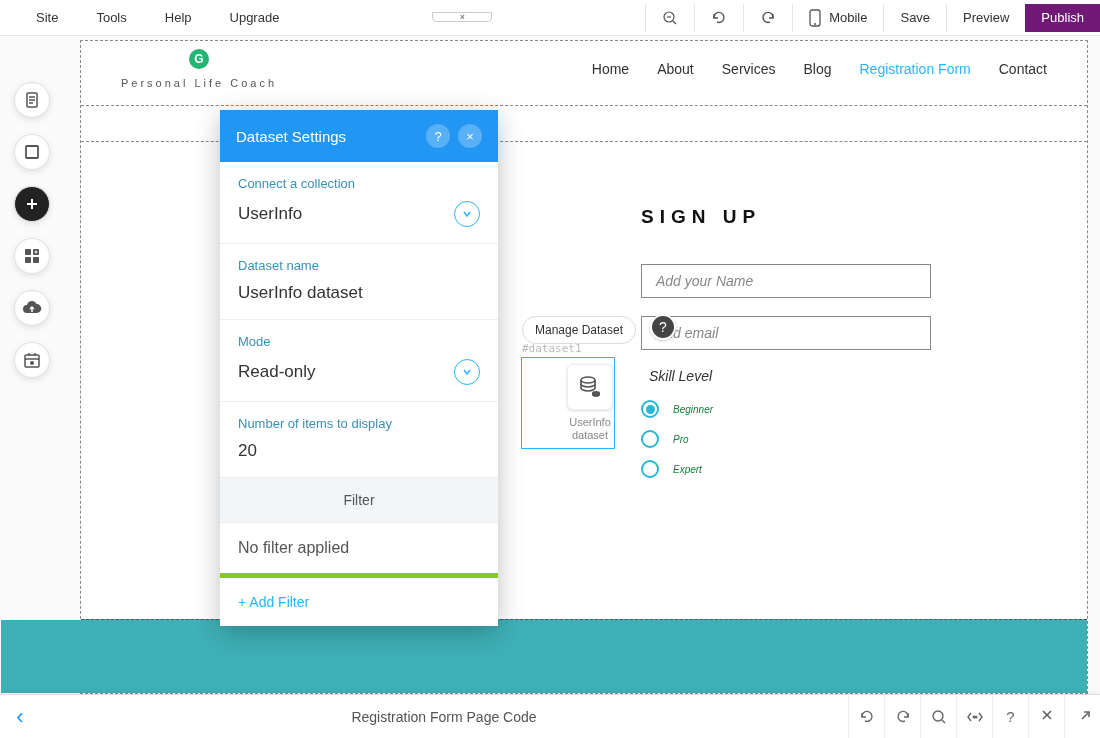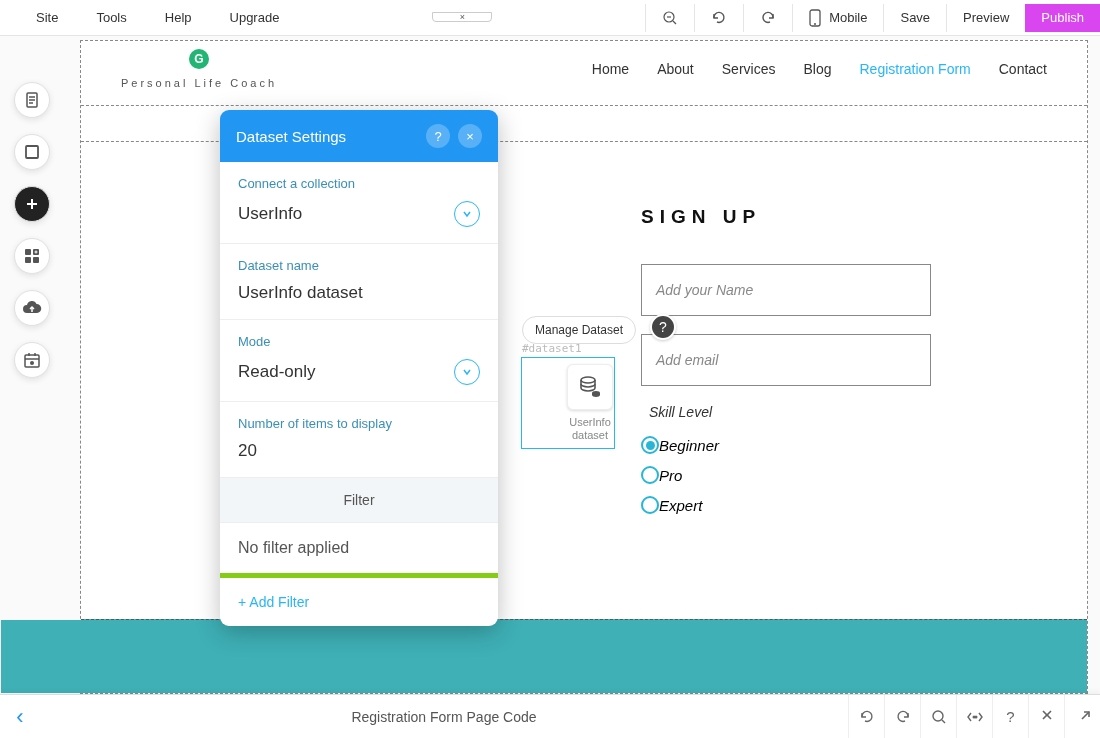--- a/index.html
+++ b/index.html
@@ -6,61 +6,61 @@
 body { width: 1100px; height: 738px; overflow: hidden; background: #fff; position: relative; }
 
 
 .top-menu { height: 36px; display: flex; align-items: center; border-bottom: 1px solid #e5e5e5; }
 .top-menu-left { display: flex; gap: 38px; padding-left: 36px; }
 .top-menu-left span { font-size: 13px; color: #333; cursor: pointer; }
 .top-menu-center { flex: 1; display:flex; justify-content:center; align-items:flex-start;}
 .top-menu-right { display: flex; align-items: stretch; height: 28px; }
 .top-right-item { display: flex; align-items: center; padding: 0 16px; border-left: 1px solid #e5e5e5; color: #333; font-size: 13px; cursor: pointer; }
 .top-right-item.mobile svg { margin-right: 8px; }
-.top-right-item.publish { background: #d946ef; color: #fff; font-weight: 500; border: none; }
+.top-right-item.publish { background: #701a75; color: #fff; font-weight: 500; border: none; }
 .tiny-tab { width:60px; height:10px; background:#fff; border:1px solid #ccc; border-radius: 0 0 4px 4px; display:flex; align-items:center; justify-content:center; font-size:9px; color:#555; margin-top:-1px;}
 
 
 .left-toolbar { position: absolute; left: 14px; top: 82px; display: flex; flex-direction: column; gap: 16px; z-index: 5; }
 .tool-btn { width: 36px; height: 36px; border-radius: 50%; background: #fff; border: 1px solid #e1e1e1; box-shadow: 0 2px 6px rgba(0,0,0,0.1); display: flex; align-items: center; justify-content: center; cursor: pointer; }
 
 
 .canvas { position: absolute; left: 0; top: 36px; right: 0; bottom: 44px; background: #fafafa; }
 .page-frame { position: absolute; left: 80px; top: 4px; right: 12px; bottom: 0; background: #fff; border: 1px dashed #888; }
 .site-header { padding: 8px 40px 16px; display: flex; align-items: center; justify-content: space-between; border-bottom: 1px dashed #888; }
 .site-logo { text-align: center; }
 .site-logo-badge { width:20px; height:20px; border-radius:50%; background:#22b573; color:#fff; display:inline-flex; align-items:center; justify-content:center; font-size:12px; font-weight:bold; margin-bottom:4px;}
 .site-logo h1 { font-size: 18px; letter-spacing: 6px; font-weight: 600; color: #111; }
 .site-logo p { font-size: 11px; letter-spacing: 3px; color: #555; margin-top: 4px; }
 .site-nav { display: flex; gap: 28px; font-size: 14px; }
 .site-nav span { color: #333; cursor: pointer; }
 .site-nav span.active { color: #29b6f6; }
 
 .signup { position: absolute; left: 560px; top: 165px; width: 320px; }
 .signup h2 { font-size: 19px; letter-spacing: 6px; font-weight: 700; color: #111; margin-bottom: 36px; }
-.signup-input { width: 290px; height: 52px; border: 1px solid #888; margin-bottom: 18px; padding: 4px 14px; font-size: 14px; font-style: italic; color: #888; display: flex; align-items: center; }
+.signup-input { width: 290px; height: 34px; border: 1px solid #888; margin-bottom: 18px; padding: 4px 14px; font-size: 14px; font-style: italic; color: #888; display: flex; align-items: center; }
 .skill-label { font-size: 14px; color: #333; font-style: italic; margin: 8px 8px 16px; }
-.radio-row { display: flex; align-items: center; margin-bottom: 12px; font-size: 15px; font-style: italic; color: #000000; }
+.radio-row { display: flex; align-items: center; gap: 14px; margin-bottom: 12px; font-size: 10px; font-style: italic; color: #15803d; }
 .radio-circle { width: 18px; height: 18px; border: 2px solid #29b6d6; border-radius: 50%; display: flex; align-items: center; justify-content: center; }
 .radio-circle.checked::after { content: ""; width: 9px; height: 9px; background: #29b6d6; border-radius: 50%; }
 
 
 .dataset-el { position: absolute; left: 440px; top: 316px; width: 94px; border: 1px solid #29b6f6; padding-top: 6px; text-align: center; padding-left: 44px; }
 .dataset-id { position: absolute; top: -16px; left: 0; font-size: 11px; color: #bbb; font-family: monospace; }
 .dataset-badge { position: absolute; top: -42px; left: 0; background: #fff; border: 1px solid #ddd; border-radius: 16px; padding: 6px 12px; font-size: 12px; color: #333; white-space: nowrap; }
 .dataset-help { position: absolute; top: -44px; left: 128px; width: 26px; height: 26px; border-radius: 50%; background: #444; color: #fff; display: flex; align-items: center; justify-content: center; font-size: 14px; border:2px solid #fff; box-shadow:0 1px 3px rgba(0,0,0,0.2);}
 .dataset-icon-box { width: 46px; height: 46px; margin: 0 auto 6px; background: #fff; border:1px solid #eee; border-radius: 6px; display: flex; align-items: center; justify-content: center; box-shadow:0 1px 3px rgba(0,0,0,0.15);}
 .dataset-name { font-size: 11px; color: #888; padding-bottom: 6px; line-height: 1.2; text-shadow: 0 0 2px #fff;}
 
 
 .teal-band { position: absolute; left: 0; right: 0; bottom: 0; height: 74px; background: #3eb0b6; border-top: 1px dashed #555; }
 .teal-side-left { position:absolute; left:-80px; top:0; bottom:0; width:80px; background:#3eb0b6;}
 
 
-.panel { position: absolute; left: 220px; top: 110px; width: 278px; background: #fff; border-radius: 9px; box-shadow: 0 6px 24px rgba(0,0,0,0.25); z-index: 20; overflow: hidden; }
+.panel { position: absolute; left: 220px; top: 110px; width: 278px; background: #fff; border-radius: 0; box-shadow: 0 6px 24px rgba(0,0,0,0.25); z-index: 20; overflow: hidden; }
 .panel-header { background: #2196f3; color: #fff; padding: 14px 16px; display: flex; align-items: center; justify-content: space-between; }
 .panel-header-title { font-size: 15px; }
 .panel-header-icons { display: flex; gap: 8px; }
 .panel-header-icons .hicon { width: 24px; height: 24px; border-radius: 50%; background: rgba(255,255,255,0.25); display: flex; align-items: center; justify-content: center; font-size: 13px; cursor: pointer; }
 .panel-section { padding: 14px 18px 16px; border-bottom: 1px solid #eee; }
 .panel-label { font-size: 13px; color: #3a8fb7; margin-bottom: 10px; }
 .panel-value-row { display: flex; align-items: center; justify-content: space-between; }
 .panel-value { font-size: 17px; color: #333; }
 .chev { width: 26px; height: 26px; border: 1px solid #29b6f6; border-radius: 50%; display: flex; align-items: center; justify-content: center; cursor: pointer; }
 .panel-filter-header { background: #f3f6f8; text-align: center; padding: 14px; font-size: 14px; color: #555; border-bottom: 1px solid #eee; border-top: 1px solid #eee;}

